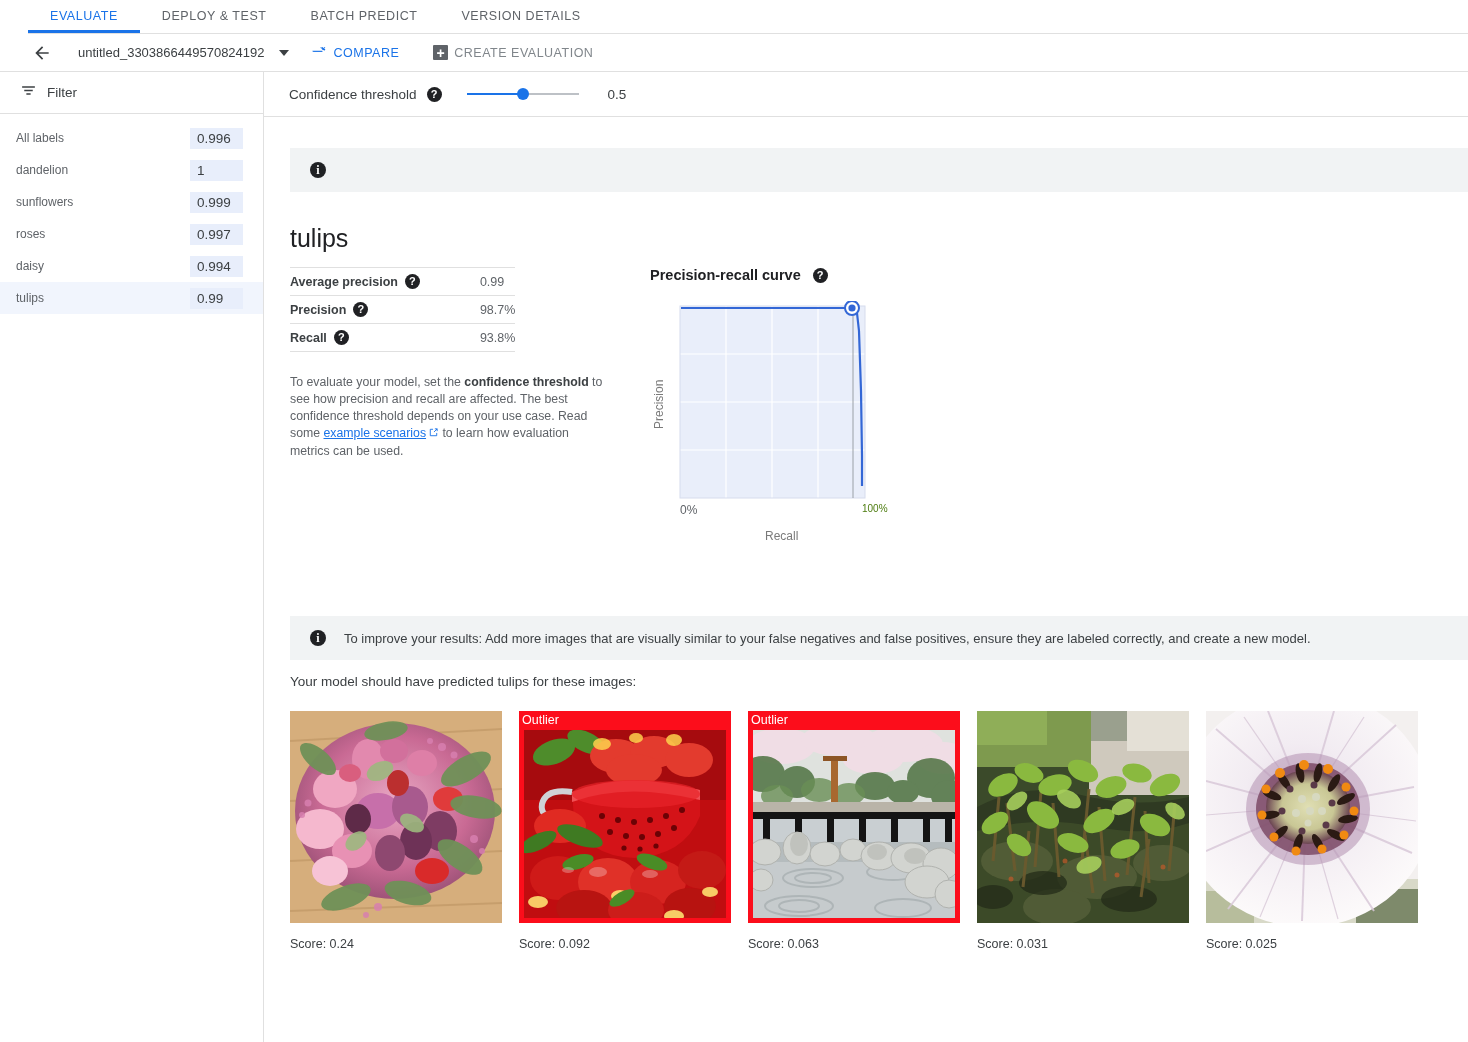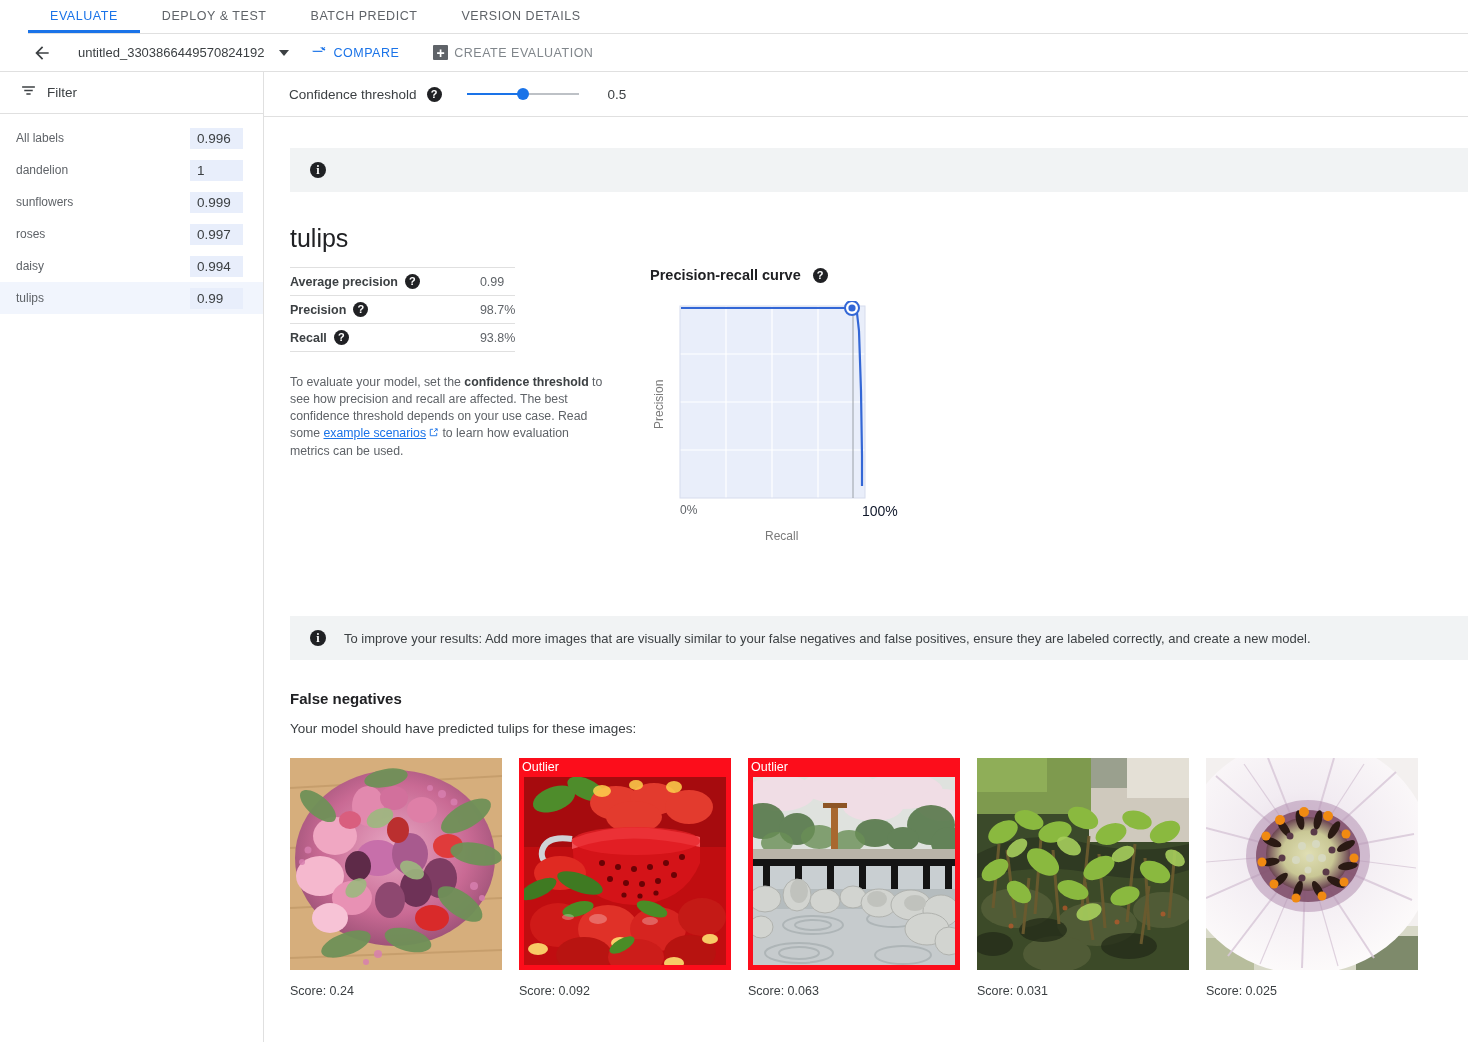--- a/index.html
+++ b/index.html
@@ -309,22 +309,22 @@
     position: absolute;
     left: 40px;
     top: 202px;
     font-size: 12px;
     color: #5f6368;
   }
   .tick-right {
     position: absolute;
     left: 222px;
     top: 202px;
-    font-size: 14px;
-    color: #0f172a;
+    font-size: 10px;
+    color: #4d7c0f;
   }
 
   
   .fn-title {
     margin: 30px 0 0 290px;
     font-size: 15px;
     font-weight: 700;
     color: #202124;
   }
   .fn-sub {
@@ -553,21 +553,20 @@
         <div class="x-axis-title">Recall</div>
       </div>
     </div>
   </div>
 
   <div class="info-banner" style="margin-top:25px;">
     <span class="info-icon">i</span>
     <span class="info-text">To improve your results: Add more images that are visually similar to your false negatives and false positives, ensure they are labeled correctly, and create a new model.</span>
   </div>
 
-  <div class="fn-title">False negatives</div>
   <div class="fn-sub">Your model should have predicted tulips for these images:</div>
 
   <div class="thumbs">
 
     <div class="thumb-cell">
       <div class="thumb-box">
         <div class="img-inner">
           <svg width="212" height="212" viewBox="0 0 212 212" preserveAspectRatio="none" aria-hidden="true">
             <defs>
               <radialGradient id="g1c" cx="50%" cy="45%" r="62%">

